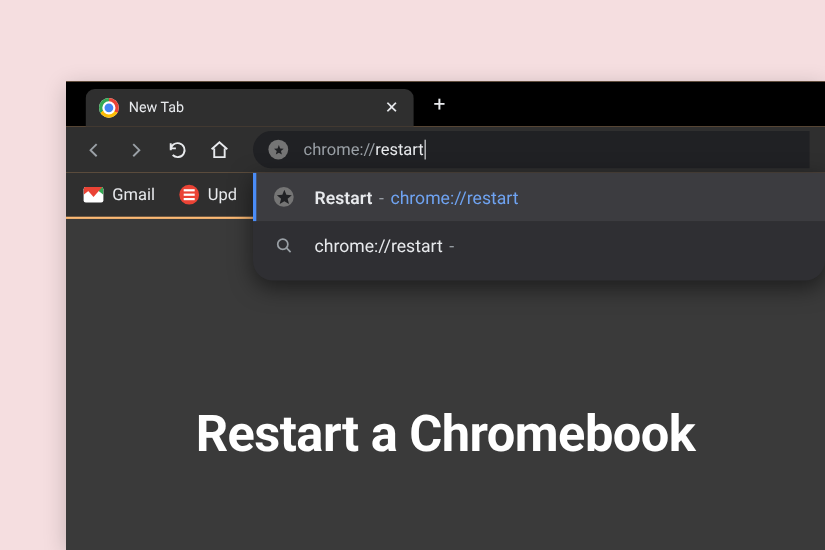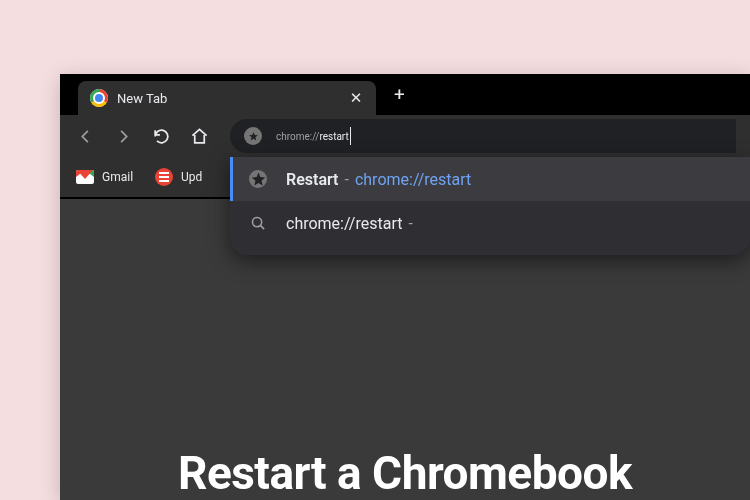--- a/index.html
+++ b/index.html
@@ -1,58 +1,58 @@
 <!DOCTYPE html>
 <html><head>
 <meta charset="utf-8">
 <style>
 *{margin:0;padding:0;box-sizing:border-box;font-family:-apple-system,BlinkMacSystemFont,"Segoe UI",Roboto,sans-serif}
 body{background:#f5dee0;width:750px;height:500px;overflow:hidden}
-.canvas{position:absolute;left:60px;top:74px;right:0;bottom:0;background:#000000;box-shadow:0 4px 20px rgba(0,0,0,0.2)}
+.canvas{position:absolute;left:60px;top:74px;right:0;bottom:0;background:#fdba74;box-shadow:0 4px 20px rgba(0,0,0,0.2)}
 .top-black{background:#000;height:41px;display:flex;align-items:center;padding-left:18px}
 .tab{background:#2f2f2f;height:34px;margin-top:7px;display:flex;align-items:center;padding:0 12px;border-radius:8px 8px 0 0;gap:9px;width:298px;position:relative}
 .chrome-icon{width:18px;height:18px;border-radius:50%;background:#fff;position:relative;display:flex;align-items:center;justify-content:center}
 .chrome-icon::before{content:"";position:absolute;width:18px;height:18px;border-radius:50%;background:conic-gradient(#ea4335 0deg 120deg,#fbbc05 120deg 240deg,#34a853 240deg 360deg)}
 .chrome-icon::after{content:"";position:absolute;width:8px;height:8px;border-radius:50%;background:#4285f4;border:2px solid #fff}
 .tab-title{color:#e8eaed;font-size:13px;flex:1}
 .tab-close{color:#e8eaed;font-size:15px;cursor:pointer;width:16px;text-align:center}
 .new-tab{color:#e8eaed;font-size:19px;margin-left:18px;cursor:pointer}
 .toolbar{background:#2f2f2f;height:42px;display:flex;align-items:center;padding:0 14px;gap:16px}
 .nav-btn{width:22px;height:22px;display:flex;align-items:center;justify-content:center;color:#9aa0a6;cursor:pointer}
 .nav-btn svg{width:19px;height:19px;stroke:currentColor;fill:none;stroke-width:2.2}
 .nav-btn.active{color:#e8eaed}
 .omnibox{flex:1;background:#202124;height:34px;border-radius:17px 0 0 17px;display:flex;align-items:center;padding:0 14px;gap:14px;margin-left:4px}
 .star-circle{width:18px;height:18px;border-radius:50%;background:#757575;display:flex;align-items:center;justify-content:center}
 .star-circle svg{width:11px;height:11px;fill:#202124}
-.url-text{color:#e8eaed;font-size:10px;display:flex;align-items:center}
+.url-text{color:#e8eaed;font-size:15px;display:flex;align-items:center}
 .url-prefix{color:#9aa0a6}
 .url-rest{color:#e8eaed}
 .cursor{width:1px;height:18px;background:#e8eaed;margin-left:1px}
 .bookmarks{background:#2f2f2f;height:40px;display:flex;align-items:center;padding:0 16px;gap:22px}
 .bookmark{display:flex;align-items:center;gap:8px;cursor:pointer}
 .gmail-icon{width:18px;height:14px;background:#fff;border-radius:2px;position:relative;overflow:hidden}
 .gmail-icon::before{content:"";position:absolute;left:0;top:0;border-left:9px solid #ea4335;border-right:9px solid #34a853;border-top:0;border-bottom:7px solid transparent;width:0;height:0}
 .gmail-icon::after{content:"";position:absolute;left:2px;top:0;width:0;height:0;border-left:7px solid transparent;border-right:7px solid transparent;border-top:8px solid #fbbc05}
 .gmail-m{position:absolute;left:1px;top:0;width:0;height:0;border-left:8px solid transparent;border-right:8px solid transparent;border-top:9px solid #ea4335;z-index:2}
-.bookmark-label{color:#e8eaed;font-size:12px}
+.bookmark-label{color:#e8eaed;font-size:15px}
 .upd-icon{width:18px;height:18px;border-radius:50%;background:#ea4335;display:flex;align-items:center;justify-content:center}
 .upd-icon::after{content:"";width:10px;height:2px;background:#fff;box-shadow:0 -4px 0 #fff,0 4px 0 #fff}
 .dropdown{position:absolute;left:170px;top:83px;right:0;background:#2f2f33;border-radius:0 0 18px 18px;box-shadow:0 6px 20px rgba(0,0,0,0.5);overflow:hidden;padding-bottom:10px}
 .dropdown-bluebar{position:absolute;left:0;top:0;width:3px;height:44px;background:#4a8cf7}
 .suggestion{height:44px;display:flex;align-items:center;padding:0 18px;gap:18px;cursor:pointer}
 .suggestion.active{background:#3c3c40}
 .sug-icon{width:20px;height:20px;display:flex;align-items:center;justify-content:center;color:#9aa0a6}
 .sug-icon svg{width:17px;height:17px}
 .sug-text{font-size:16px;display:flex;gap:6px}
 .sug-title{color:#e8eaed;font-weight:600}
 .sug-dash{color:#9aa0a6}
 .sug-url{color:#6fa3f1}
 .sug-query{color:#e8eaed}
 .sug-search{color:#9aa0a6}
-.content{position:absolute;left:0;top:125px;right:0;bottom:0;background:#3a3a3a;display:flex;align-items:flex-end;justify-content:center;padding-top:90px}
+.content{position:absolute;left:0;top:125px;right:0;bottom:0;background:#3a3a3a;display:flex;align-items:center;justify-content:center;padding-top:90px}
 .headline{color:#fff;font-size:46px;font-weight:700;letter-spacing:-0.5px}
 </style>
 </head>
 <body>
 
 <div class="canvas">
   <div class="top-black">
     <div class="tab">
       <span class="chrome-icon"></span>
       <span class="tab-title">New Tab</span>

